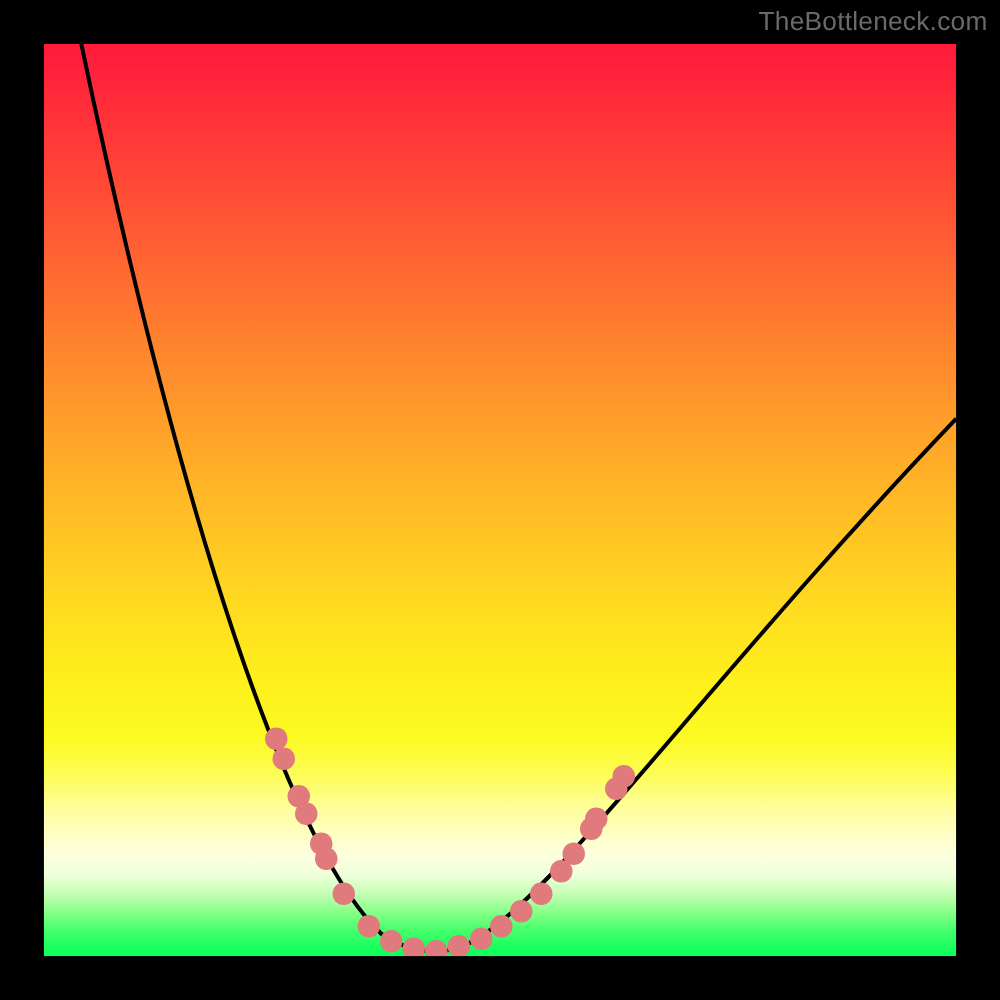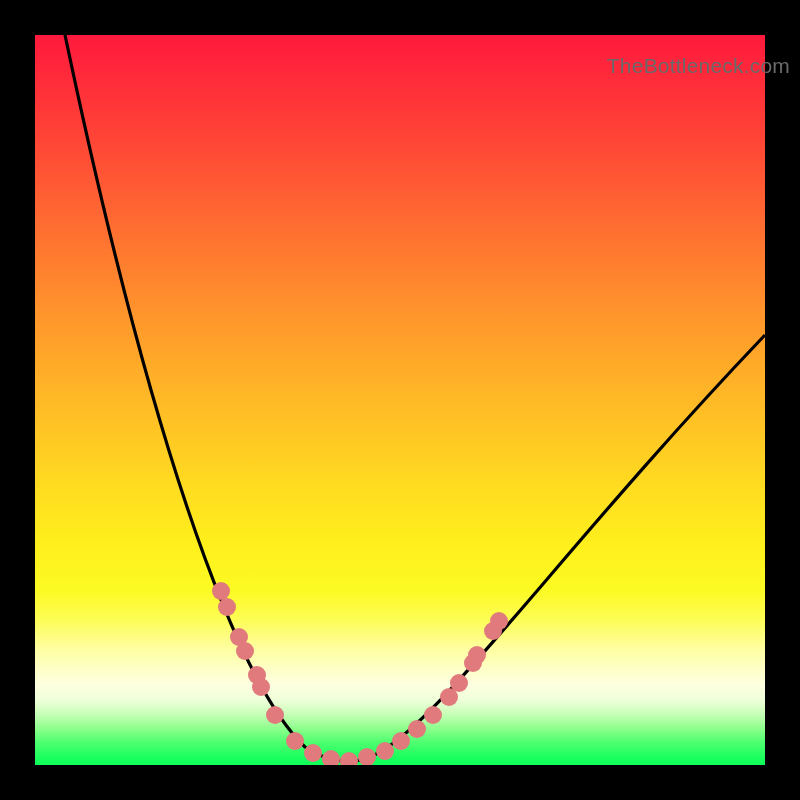--- a/index.html
+++ b/index.html
@@ -58,21 +58,20 @@
     );
   }
   .watermark {
     position: absolute;
     top: 6px;
     right: 10px;
     color: #6a6a6a;
     font-size: 21px;
     font-weight: 500;
     letter-spacing: 0.2px;
-    margin-top: 48px;
   }
   svg.curve {
     position: absolute;
     left: 0;
     top: 0;
     width: 730px;
     height: 730px;
   }
 </style>
 </head>

